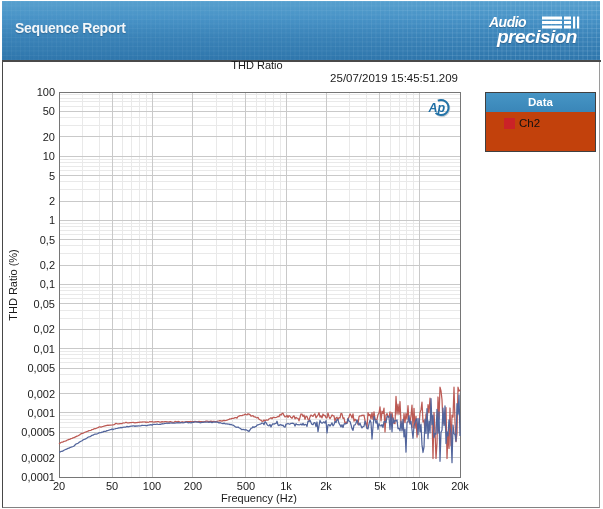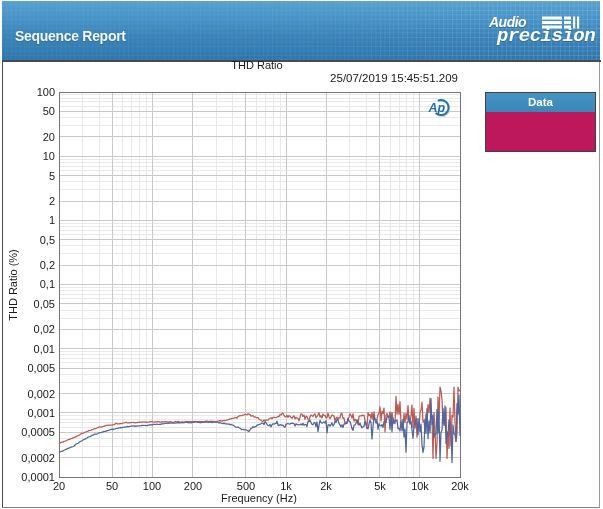--- a/index.html
+++ b/index.html
@@ -4,39 +4,39 @@
 #page{position:relative;width:603px;height:509px;background:#fff;font-family:"Liberation Sans",sans-serif;overflow:hidden;}
 #pborder{position:absolute;left:1.5px;top:60px;width:596.5px;height:446.5px;border-left:1.6px solid #474747;border-right:1.3px solid #9a9a9a;border-bottom:1.3px solid #828282;}
 #hdr{position:absolute;left:2px;top:1px;width:597.5px;height:58.8px;
  background:linear-gradient(to bottom,#57a0ce 0%,#4792c6 30%,#3a83b8 60%,#2f76ac 100%);}
 #hdrgrid{position:absolute;inset:0;
  background-image:linear-gradient(to right,rgba(185,220,242,0.18) 1px,transparent 1px),
  linear-gradient(to bottom,rgba(185,220,242,0.18) 1px,transparent 1px);
  background-size:4.5px 4.5px;
  -webkit-mask-image:linear-gradient(to right,rgba(0,0,0,0.35) 0%,rgba(0,0,0,0.45) 55%,rgba(0,0,0,0.9) 80%,rgba(0,0,0,1) 100%);}
 #hdrline{position:absolute;left:1.5px;top:59.8px;width:599.5px;height:1.9px;background:#4a4a4a;}
-#hdrtitle{position:absolute;left:15px;top:21px;color:#f2f7fa;font-size:14px;line-height:14px;font-weight:bold;letter-spacing:-0.3px;text-shadow:0 1px 1px rgba(25,60,95,0.4);margin-top:8px;}
+#hdrtitle{position:absolute;left:15px;top:21px;color:#f2f7fa;font-size:14px;line-height:14px;font-weight:bold;letter-spacing:-0.3px;text-shadow:0 1px 1px rgba(25,60,95,0.4);}
 .logo{position:absolute;color:#fff;font-style:italic;font-weight:bold;letter-spacing:-0.5px;text-shadow:0 1px 1px rgba(25,60,95,0.45);}
 svg{position:absolute;left:0;top:0;}
 .t{font-family:"Liberation Sans",sans-serif;font-size:11px;fill:#1a1a1a;}
-#legend{position:absolute;left:485px;top:91.5px;width:109px;height:58px;border:1.5px solid #404040;background:#be185d;}
+#legend{position:absolute;left:485px;top:91.5px;width:109px;height:58px;border:1.5px solid #404040;background:#c2410c;}
 #leghdr{height:19px;background:linear-gradient(to bottom,#4695c5,#3a86b8);color:#fff;font-weight:bold;font-size:11.5px;text-align:center;line-height:19px;}
 .legrow{position:relative;height:20px;}
 .sw{position:absolute;left:18px;top:6px;width:11px;height:11px;}
 .legtxt{position:absolute;left:33px;top:5px;font-size:11.5px;color:#111;}
 </style></head><body>
 <div id="page">
  <div id="pborder"></div>
  <div id="hdr">
       <div id="hdrgrid"></div>
     </div>
  <div id="hdrline"></div>
  <div id="hdrtitle">Sequence Report</div>
  <div class="logo" style="left:489px;top:13.4px;font-size:14px;line-height:19px;">Audio</div>
- <div class="logo" style="left:497px;top:26.9px;font-size:19px;line-height:19px;font-family:Liberation Mono, monospace;">precision</div>
+ <div class="logo" style="left:497px;top:26.9px;font-size:19px;line-height:19px;">precision</div>
  <svg width="603" height="509" viewBox="0 0 603 509">
 
   <g fill="#fff">
    <rect x="542" y="16.5" width="20" height="3"></rect>
         <rect x="542" y="21" width="20" height="3"></rect>
         <rect x="542" y="25.5" width="20" height="3"></rect>
    <rect x="564" y="16.5" width="7" height="3"></rect>
         <rect x="564" y="21" width="7" height="3"></rect>
         <rect x="564" y="25.5" width="7" height="3"></rect>
    <rect x="573" y="16.5" width="2.2" height="12"></rect>
@@ -86,13 +86,17 @@
 <text x="193" y="490" text-anchor="middle" class="t">200</text>
 <text x="246" y="490" text-anchor="middle" class="t">500</text>
 <text x="286" y="490" text-anchor="middle" class="t">1k</text>
 <text x="326" y="490" text-anchor="middle" class="t">2k</text>
 <text x="380" y="490" text-anchor="middle" class="t">5k</text>
 <text x="420" y="490" text-anchor="middle" class="t">10k</text>
 <text x="460" y="490" text-anchor="middle" class="t">20k</text>
  </svg>
  <div id="legend">
   <div id="leghdr">Data</div>
+  <div class="legrow">
+        <div class="sw" style="background:#cb2227;"></div>
+        <div class="legtxt">Ch2</div>
+      </div>
  </div>
 </div>
 </body></html>

